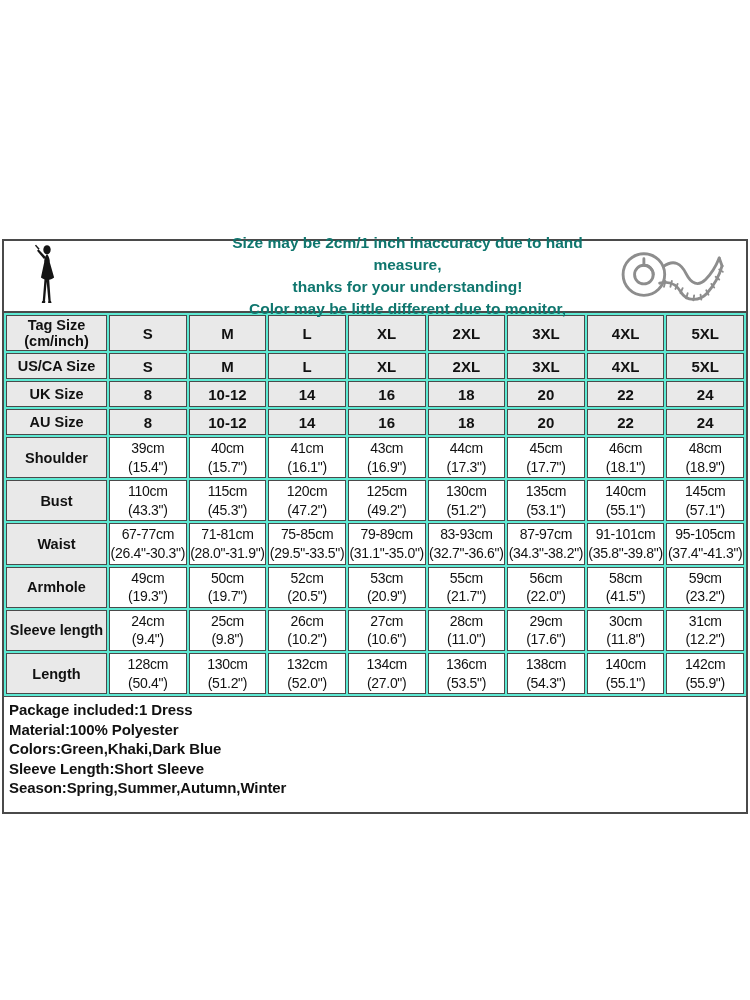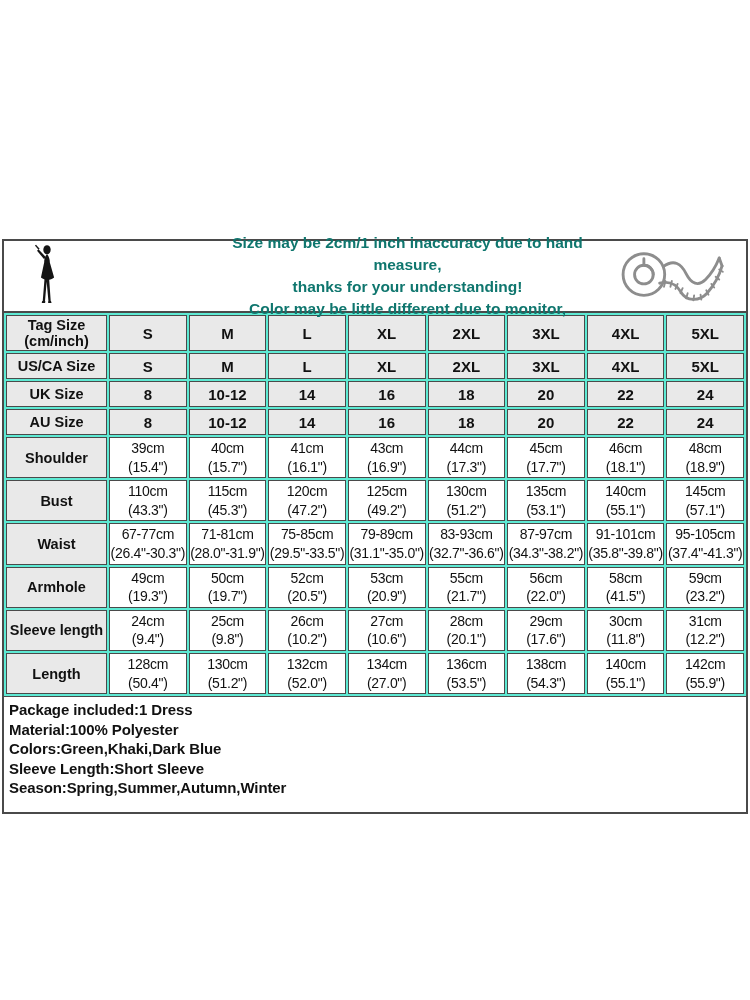--- a/index.html
+++ b/index.html
@@ -249,21 +249,21 @@
           <th>Sleeve length</th>
           <td>24cm
 (9.4")</td>
           <td>25cm
 (9.8")</td>
           <td>26cm
 (10.2")</td>
           <td>27cm
 (10.6")</td>
           <td>28cm
-(20.1")</td>
+(11.0")</td>
           <td>29cm
 (17.6")</td>
           <td>30cm
 (11.8")</td>
           <td>31cm
 (12.2")</td>
         </tr>
         <tr class="row-measure">
           <th>Length</th>
           <td>128cm

